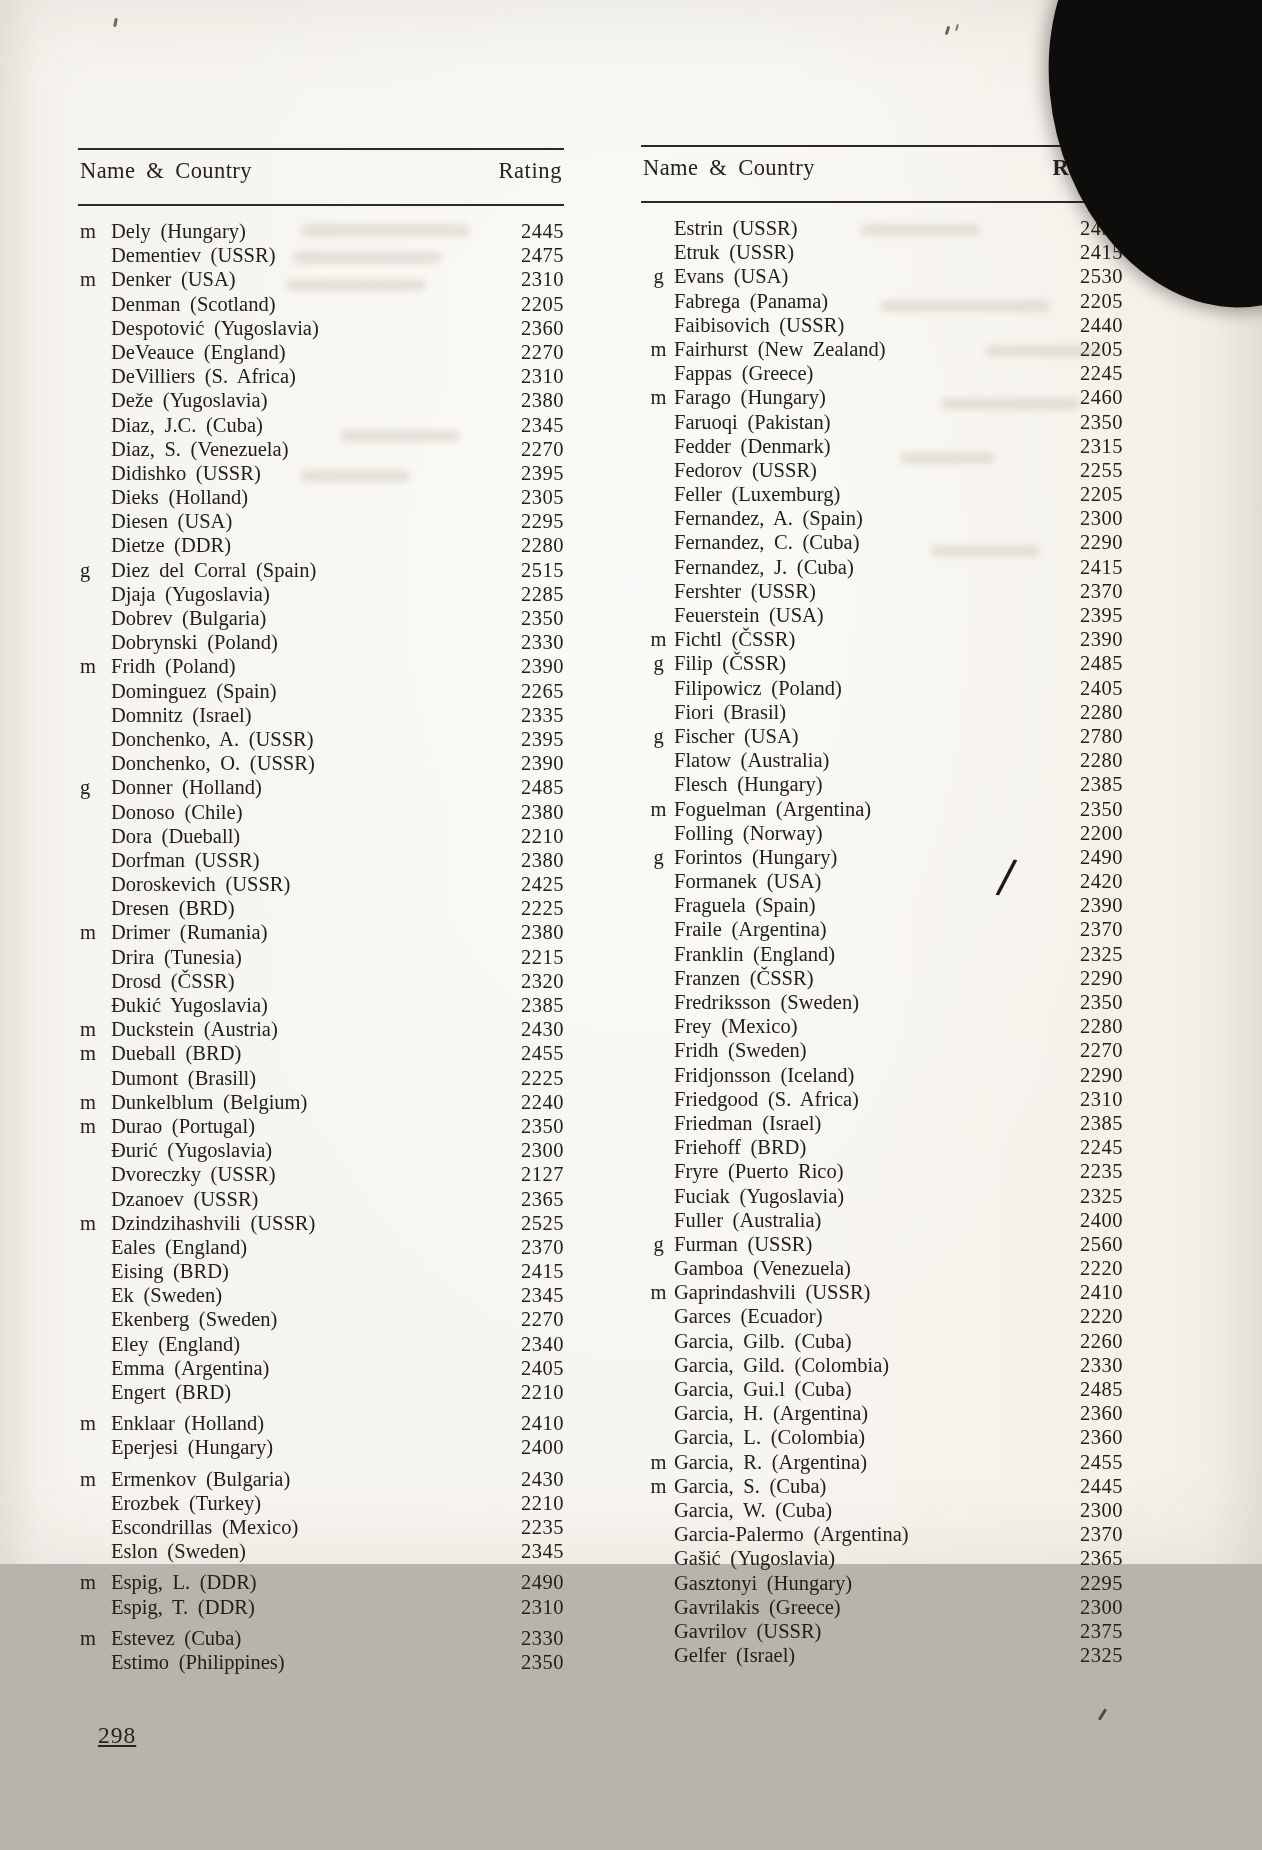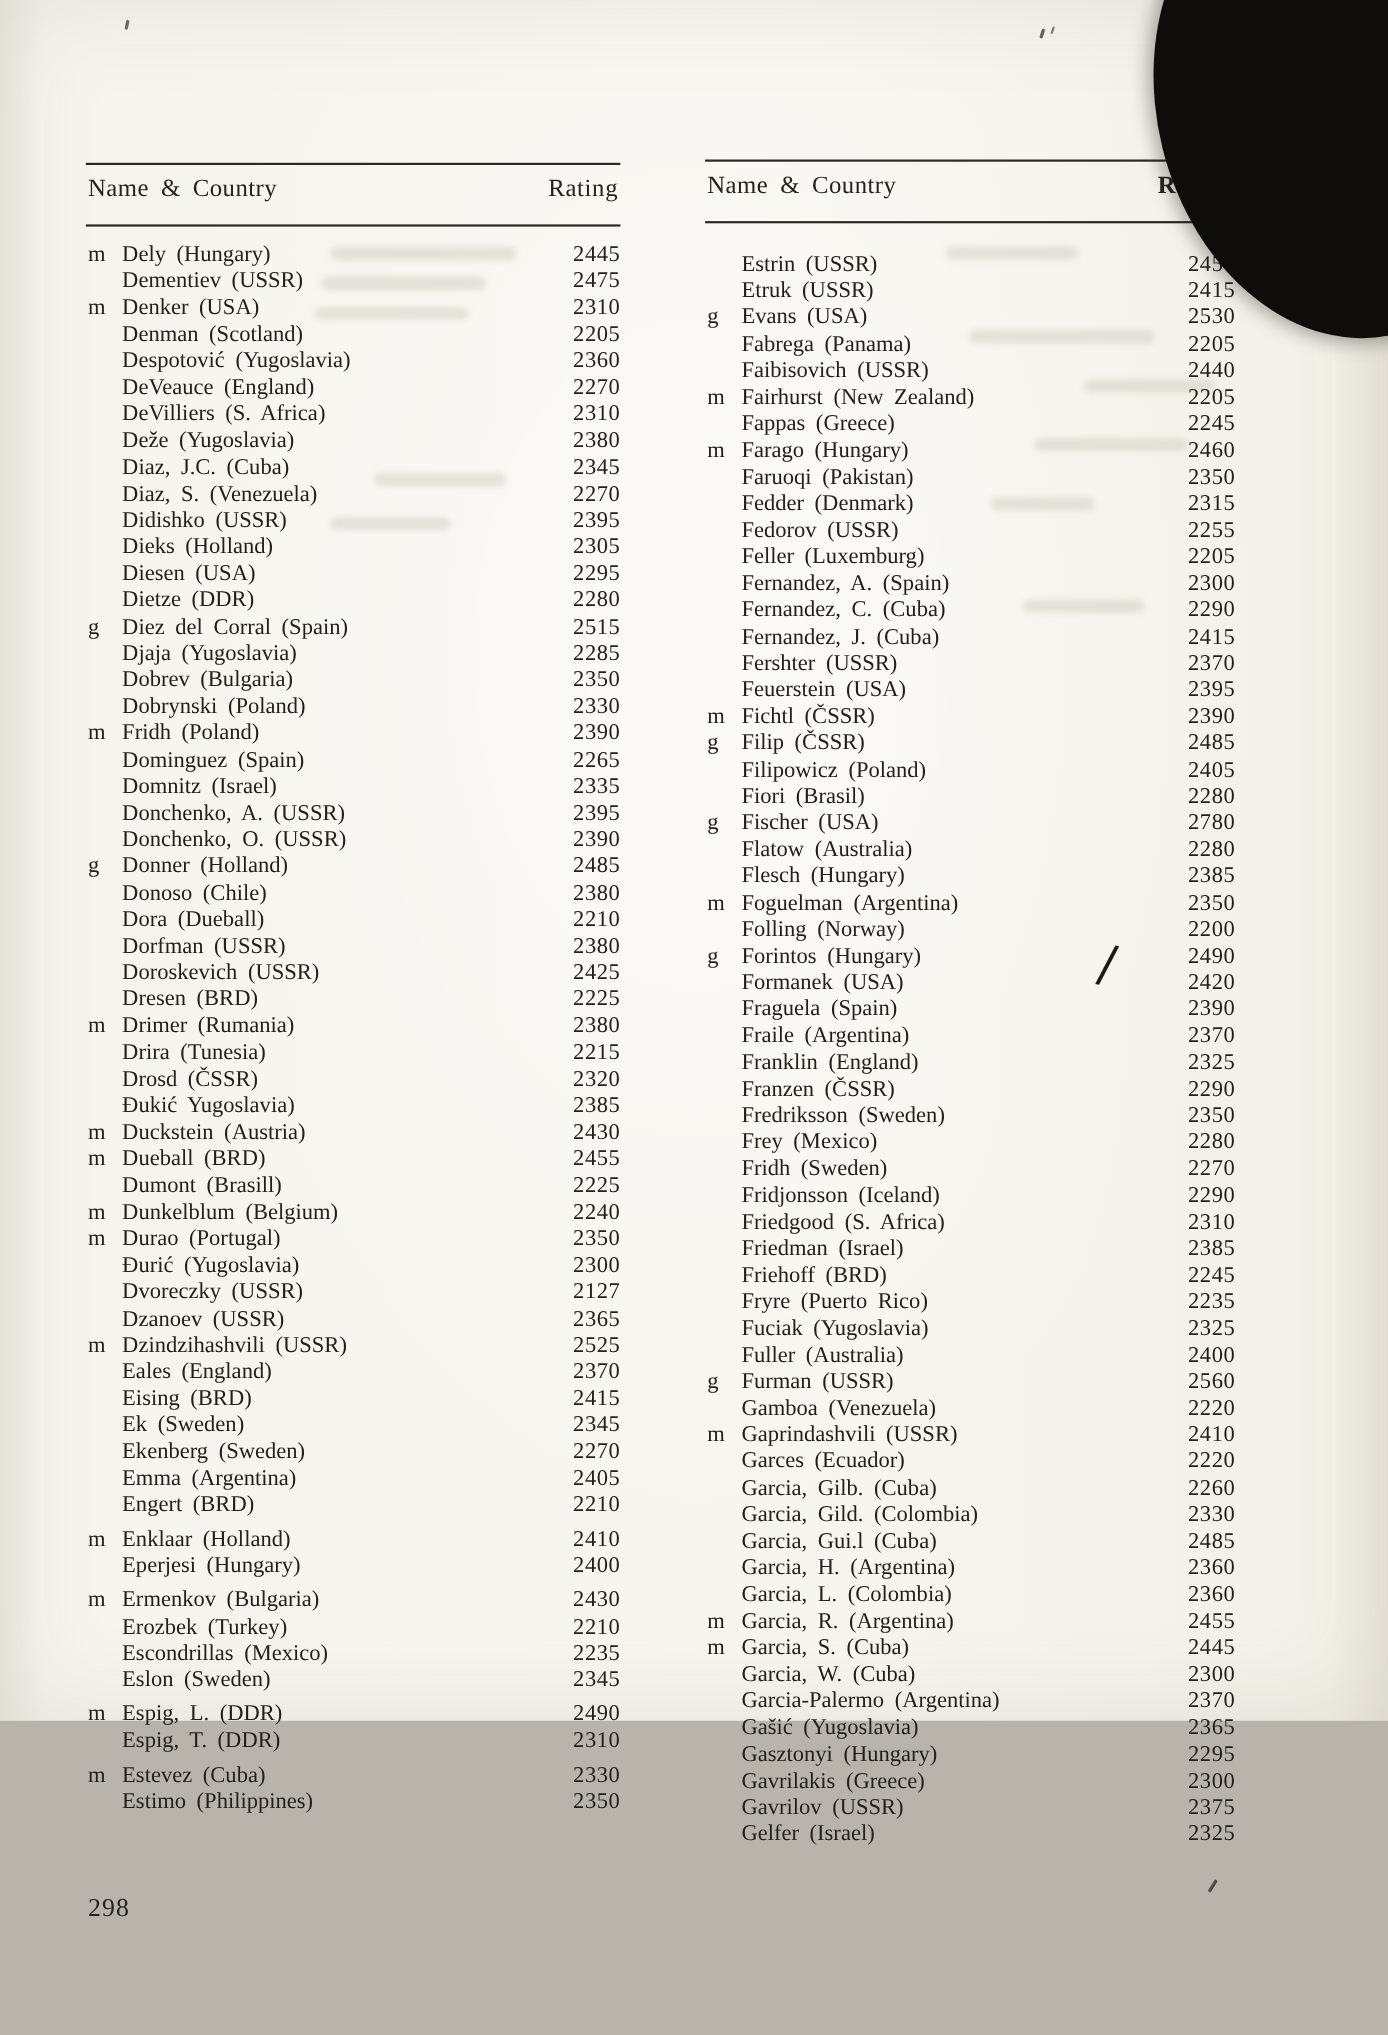--- a/index.html
+++ b/index.html
@@ -30,21 +30,21 @@
   .row{
     display:flex;align-items:baseline;
     height:24.2px;line-height:24.2px;font-size:20.5px;
     word-spacing:4.5px;white-space:nowrap;color:#23201a;
   }
   .row.gap{margin-top:7px;}
   .marker{width:31px;flex:none;}
   .pname{flex:none;}
   .prating{margin-left:auto;letter-spacing:.5px;}
   
-  .pagenum{position:absolute;left:80px;top:1722px;font-size:23.5px;letter-spacing:1px;color:#26231d;}
+  .pagenum{position:absolute;left:98px;top:1722px;font-size:23.5px;letter-spacing:1px;color:#26231d;text-decoration:underline;}
   
   .corner-curl{
     position:absolute;top:-120px;right:-120px;width:330px;height:430px;
     background:#0e0d0b;border-radius:50%;transform:rotate(-14deg);
     box-shadow:0 0 16px 5px rgba(25,22,18,.35);
   }
   .ghost{position:absolute;background:#cdc7b8;opacity:.45;filter:blur(3px);border-radius:7px;}
   .speck{position:absolute;background:#35312a;border-radius:2px;}
   .speck.dot{border-radius:50%;}
   .hand-slash{
@@ -301,20 +301,25 @@
         <span class="pname">Ek (Sweden)</span>
         <span class="prating">2345</span>
       </div>
       <div class="row">
         <span class="marker"></span>
         <span class="pname">Ekenberg (Sweden)</span>
         <span class="prating">2270</span>
       </div>
       <div class="row">
         <span class="marker"></span>
+        <span class="pname">Eley (England)</span>
+        <span class="prating">2340</span>
+      </div>
+      <div class="row">
+        <span class="marker"></span>
         <span class="pname">Emma (Argentina)</span>
         <span class="prating">2405</span>
       </div>
       <div class="row">
         <span class="marker"></span>
         <span class="pname">Engert (BRD)</span>
         <span class="prating">2210</span>
       </div>
       <div class="row gap">
         <span class="marker">m</span>
@@ -367,21 +372,21 @@
         <span class="prating">2350</span>
       </div>
     </div>
 
   <div class="rule" style="left:641px;top:145px;width:482px;height:2px;"></div>
   <div class="hdr hdr-right" style="left:643px;top:155px;width:478px;">
     <span class="name-label">Name &amp; Country</span>
     <span class="rating-label">Rating</span>
   </div>
   <div class="rule" style="left:641px;top:201px;width:482px;height:2px;"></div>
-  <div class="rows" id="right-rows" style="left:643px;top:228px;width:480px;">
+  <div class="rows" id="right-rows" style="left:643px;top:216px;width:480px;text-align:center;">
       <div class="row">
         <span class="marker"></span>
         <span class="pname">Estrin (USSR)</span>
         <span class="prating">2450</span>
       </div>
       <div class="row">
         <span class="marker"></span>
         <span class="pname">Etruk (USSR)</span>
         <span class="prating">2415</span>
       </div>

